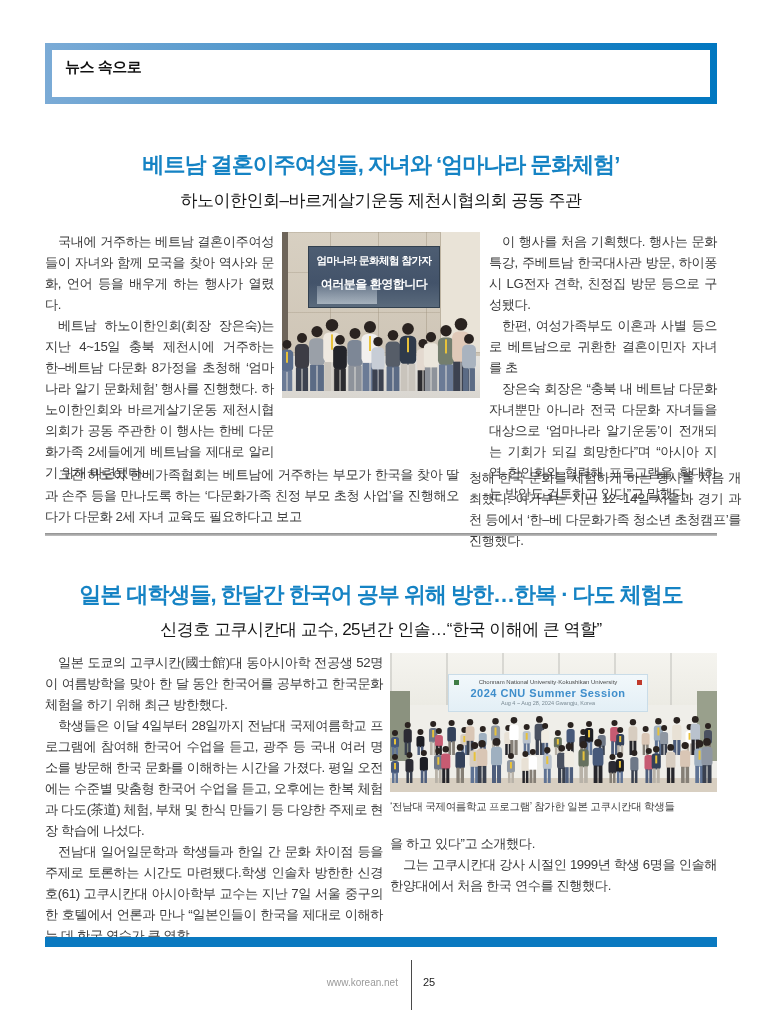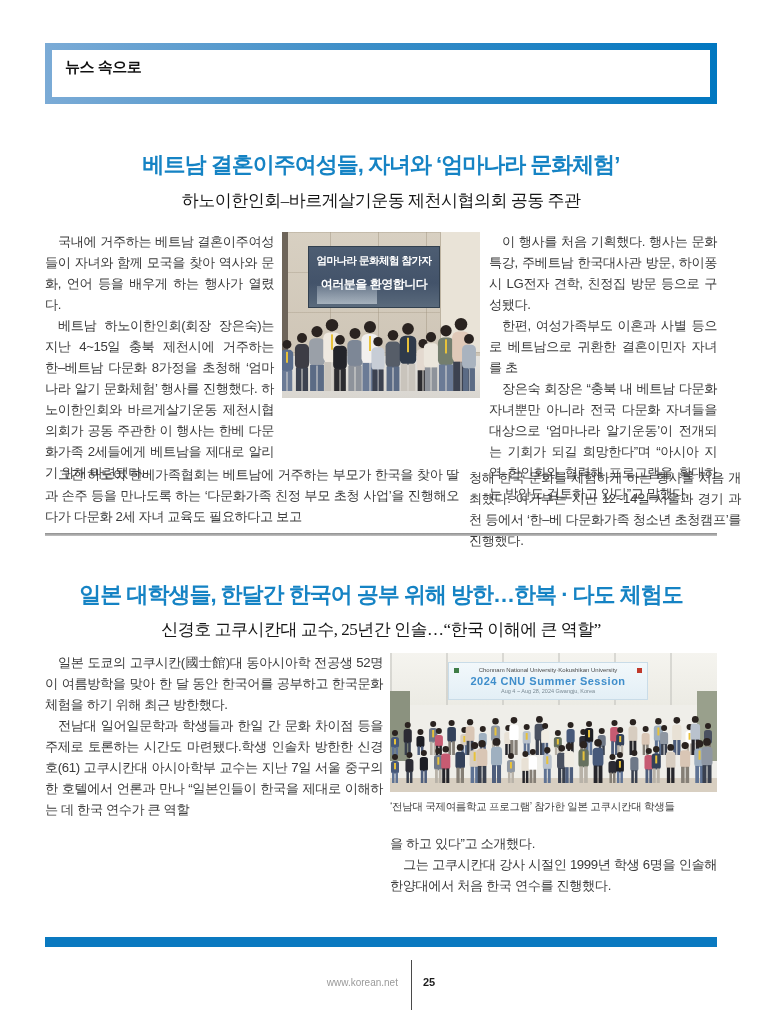--- a/index.html
+++ b/index.html
@@ -10,21 +10,21 @@
   
   .section-box { position:absolute; left:45px; top:43px; width:672px; height:61px;
     background:linear-gradient(90deg,#7babd6 0%,#3e8fc8 45%,#0177c0 100%); }
   .section-box-inner { position:absolute; left:7px; top:7px; right:7px; bottom:7px; background:#fff; }
   .section-label { display:block; padding:8px 16px 0 13px; font-size:15px; font-weight:bold; color:#111; letter-spacing:-0.5px; }
 
   
   .title { position:absolute; left:45px; width:672px; text-align:center; font-weight:bold;
     color:#1583c4; font-size:22px; letter-spacing:-1px; }
   .subtitle { position:absolute; left:45px; width:672px; text-align:center;
-    font-family:Liberation Serif, serif; font-size:17px; font-weight:500; color:#151515; letter-spacing:-0.5px; }
+    font-family:Liberation Sans, sans-serif; font-size:17px; font-weight:500; color:#151515; letter-spacing:-0.5px; }
   #a1-title { top:150px; }  #a1-sub { top:189px; }
   #a2-title { top:580px; }  #a2-sub { top:618px; }
 
   
   .art-body { position:absolute; left:45px; width:672px; }
   #a1-body { top:229px; height:303px; }
   #a2-body { top:651px; height:268px; }
 
   .textcol { position:absolute; font-size:13.2px; line-height:21px; color:#3a3a3a;
     letter-spacing:-0.4px; word-break:break-all; }
@@ -65,38 +65,38 @@
   .p1-people { position:absolute; left:0; bottom:0; width:198px; height:104px; }
 
   
   .photo2 { position:absolute; left:345px; top:2px; width:327px; height:139px; overflow:hidden; background:#efeee9; }
   .p2-ceiling { position:absolute; left:0; top:0; width:100%; height:52px;
     background:
       repeating-linear-gradient(90deg, rgba(190,190,185,0.5) 0 2px, transparent 2px 56px),
       linear-gradient(180deg,#f5f4ef 0%,#ecebe4 100%); }
   .p2-wallL { position:absolute; left:0; top:38px; width:20px; height:70px; background:#8b927f; }
   .p2-wallR { position:absolute; right:0; top:38px; width:20px; height:70px; background:#99a08c; }
-  .p2-banner { position:absolute; left:58px; top:9px; width:200px; height:38px;
+  .p2-banner { position:absolute; left:58px; top:21px; width:200px; height:38px;
     background:linear-gradient(180deg,#f2f8fb 0%,#e3eff6 100%); border:1px solid #c9dce8; text-align:center; }
   .p2-banner .b-top { margin-top:4px; font-size:6px; color:#4a4a4a; letter-spacing:0; }
   .p2-banner .b-main { margin-top:2px; font-size:11px; font-weight:bold; color:#3f8ecb; letter-spacing:0.5px; }
   .p2-banner .b-sub { margin-top:1px; font-size:5.5px; color:#7a8a94; }
   .p2-logoL { position:absolute; left:5px; top:5px; width:5px; height:5px; background:#3f7d46; }
   .p2-logoR { position:absolute; right:5px; top:5px; width:5px; height:5px; background:#c0392b; }
   .p2-floor { position:absolute; left:0; bottom:0; width:100%; height:14px; background:#d8cfc1; }
   .p2-people { position:absolute; left:0; bottom:0; width:327px; height:102px; }
 
   
   .sep { position:absolute; left:45px; top:533px; width:672px; height:3px;
     background:linear-gradient(180deg,#8e8e8e 0%,#c2c2c2 100%); }
   .bluebar { position:absolute; left:45px; top:937px; width:672px; height:10px; background:#0a79c0; }
   .footer { position:absolute; left:0; top:960px; width:762px; display:flex; justify-content:center; align-items:flex-start; }
   .footer .site { font-size:10px; color:#9a9a9a; margin-top:17px; margin-right:13px; }
   .footer .vline { width:1px; height:50px; background:#4a4a4a; }
-  .footer .pnum { font-size:11px; font-weight:bold; color:#1d1d1d; margin-top:16px; margin-left:11px; }
+  .footer .pnum { font-size:11px; font-weight:normal; color:#1d1d1d; margin-top:16px; margin-left:11px; }
 </style>
 </head>
 <body>
 
 <div class="page">
 
   <div class="section-box">
     <div class="section-box-inner">
       <span class="section-label">뉴스 속으로</span>
     </div>
@@ -204,20 +204,21 @@
   </div>
 
   <div class="sep"></div>
 
   <h1 class="title" id="a2-title">일본 대학생들, 한달간 한국어 공부 위해 방한…한복 · 다도 체험도</h1>
   <h2 class="subtitle" id="a2-sub">신경호 고쿠시칸대 교수, 25년간 인솔…“한국 이해에 큰 역할”</h2>
 
   <div class="art-body" id="a2-body">
     <div class="textcol" id="a2-colL">
         <p>일본 도쿄의 고쿠시칸(國士館)대 동아시아학 전공생 52명이 여름방학을 맞아 한 달 동안 한국어를 공부하고 한국문화 체험을 하기 위해 최근 방한했다.</p>
+        <p>학생들은 이달 4일부터 28일까지 전남대 국제여름학교 프로그램에 참여해 한국어 수업을 듣고, 광주 등 국내 여러 명소를 방문해 한국 문화를 이해하는 시간을 가졌다. 평일 오전에는 수준별 맞춤형 한국어 수업을 듣고, 오후에는 한복 체험과 다도(茶道) 체험, 부채 및 한식 만들기 등 다양한 주제로 현장 학습에 나섰다.</p>
         <p>전남대 일어일문학과 학생들과 한일 간 문화 차이점 등을 주제로 토론하는 시간도 마련됐다.학생 인솔차 방한한 신경호(61) 고쿠시칸대 아시아학부 교수는 지난 7일 서울 중구의 한 호텔에서 언론과 만나 “일본인들이 한국을 제대로 이해하는 데 한국 연수가 큰 역할</p>
       </div>
 
     <figure class="photo2">
       <div class="p2-ceiling"></div>
       <div class="p2-wallL"></div>
       <div class="p2-wallR"></div>
       <div class="p2-banner">
         <div class="p2-logoL"></div>
         <div class="p2-logoR"></div>

